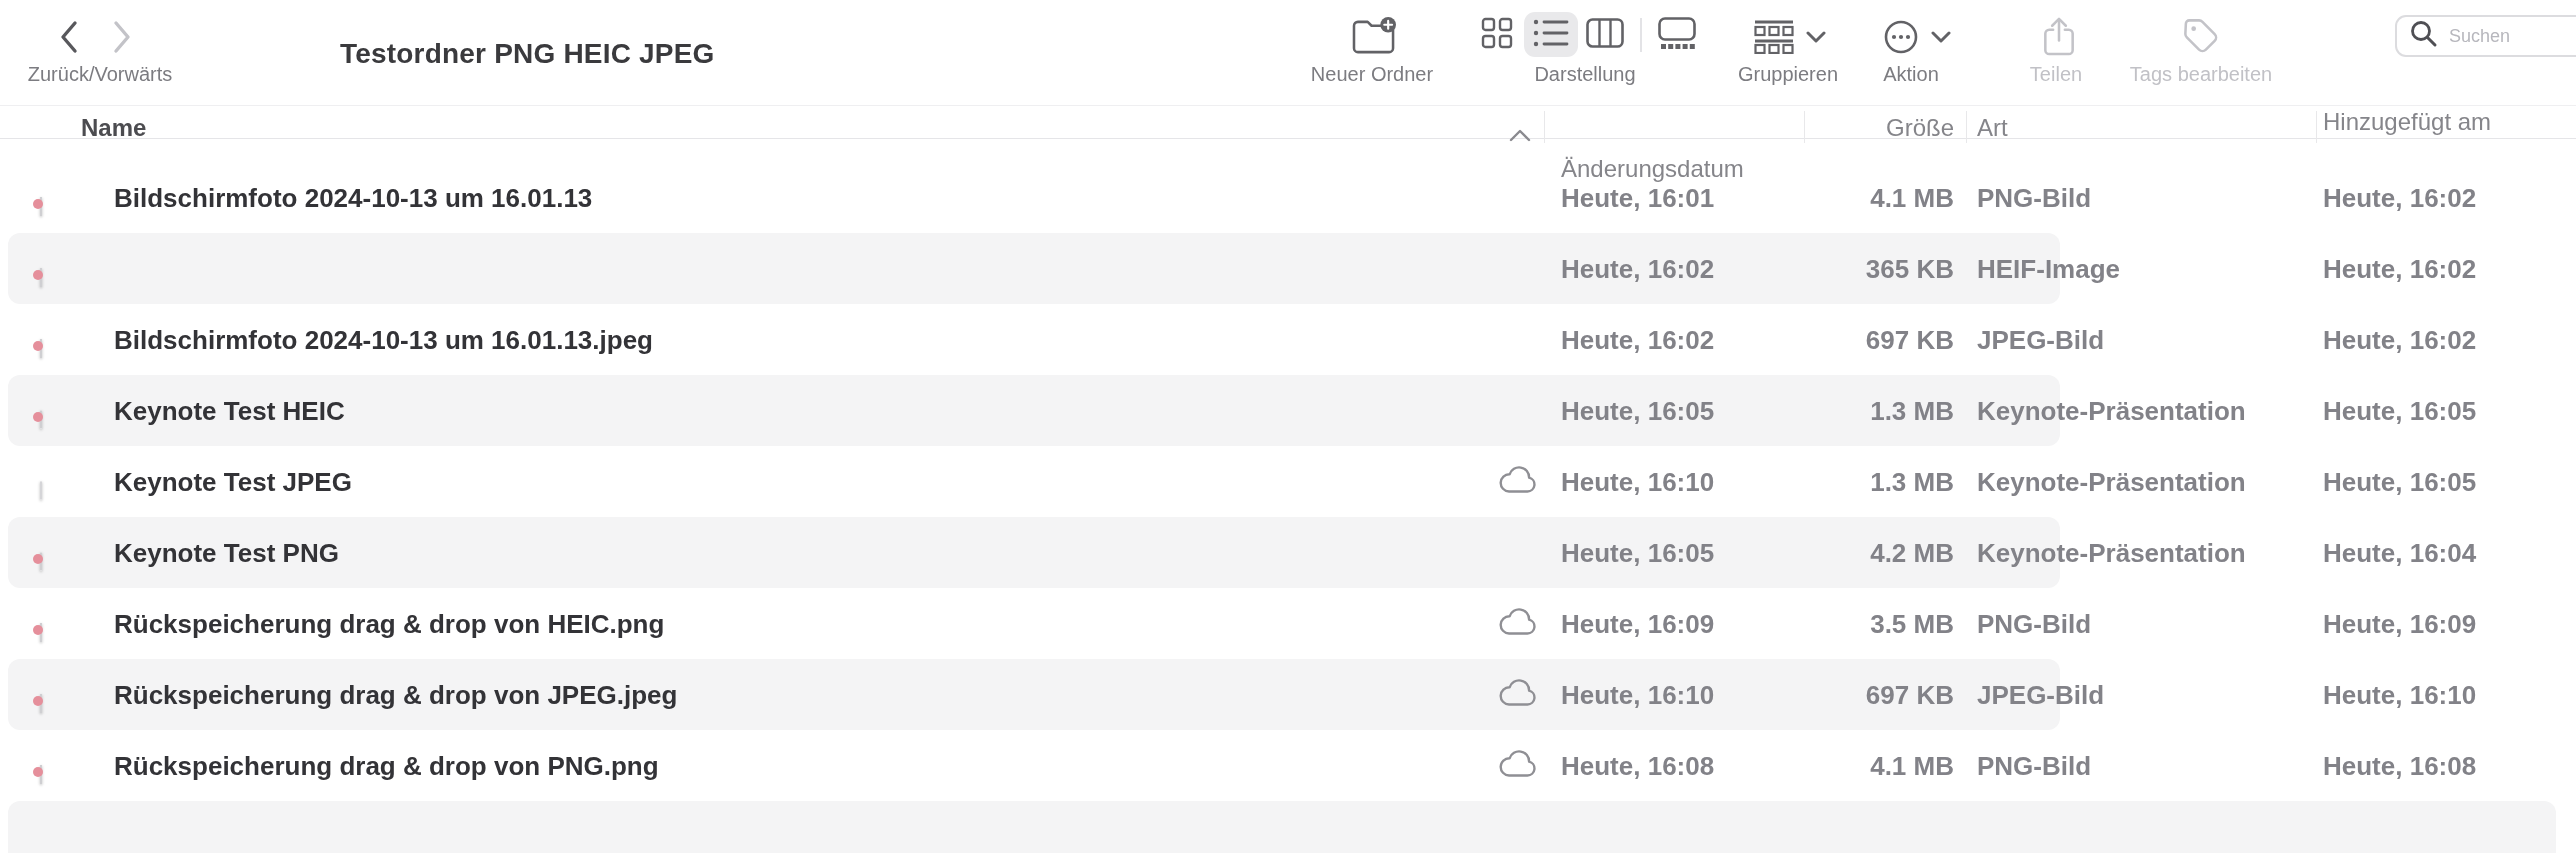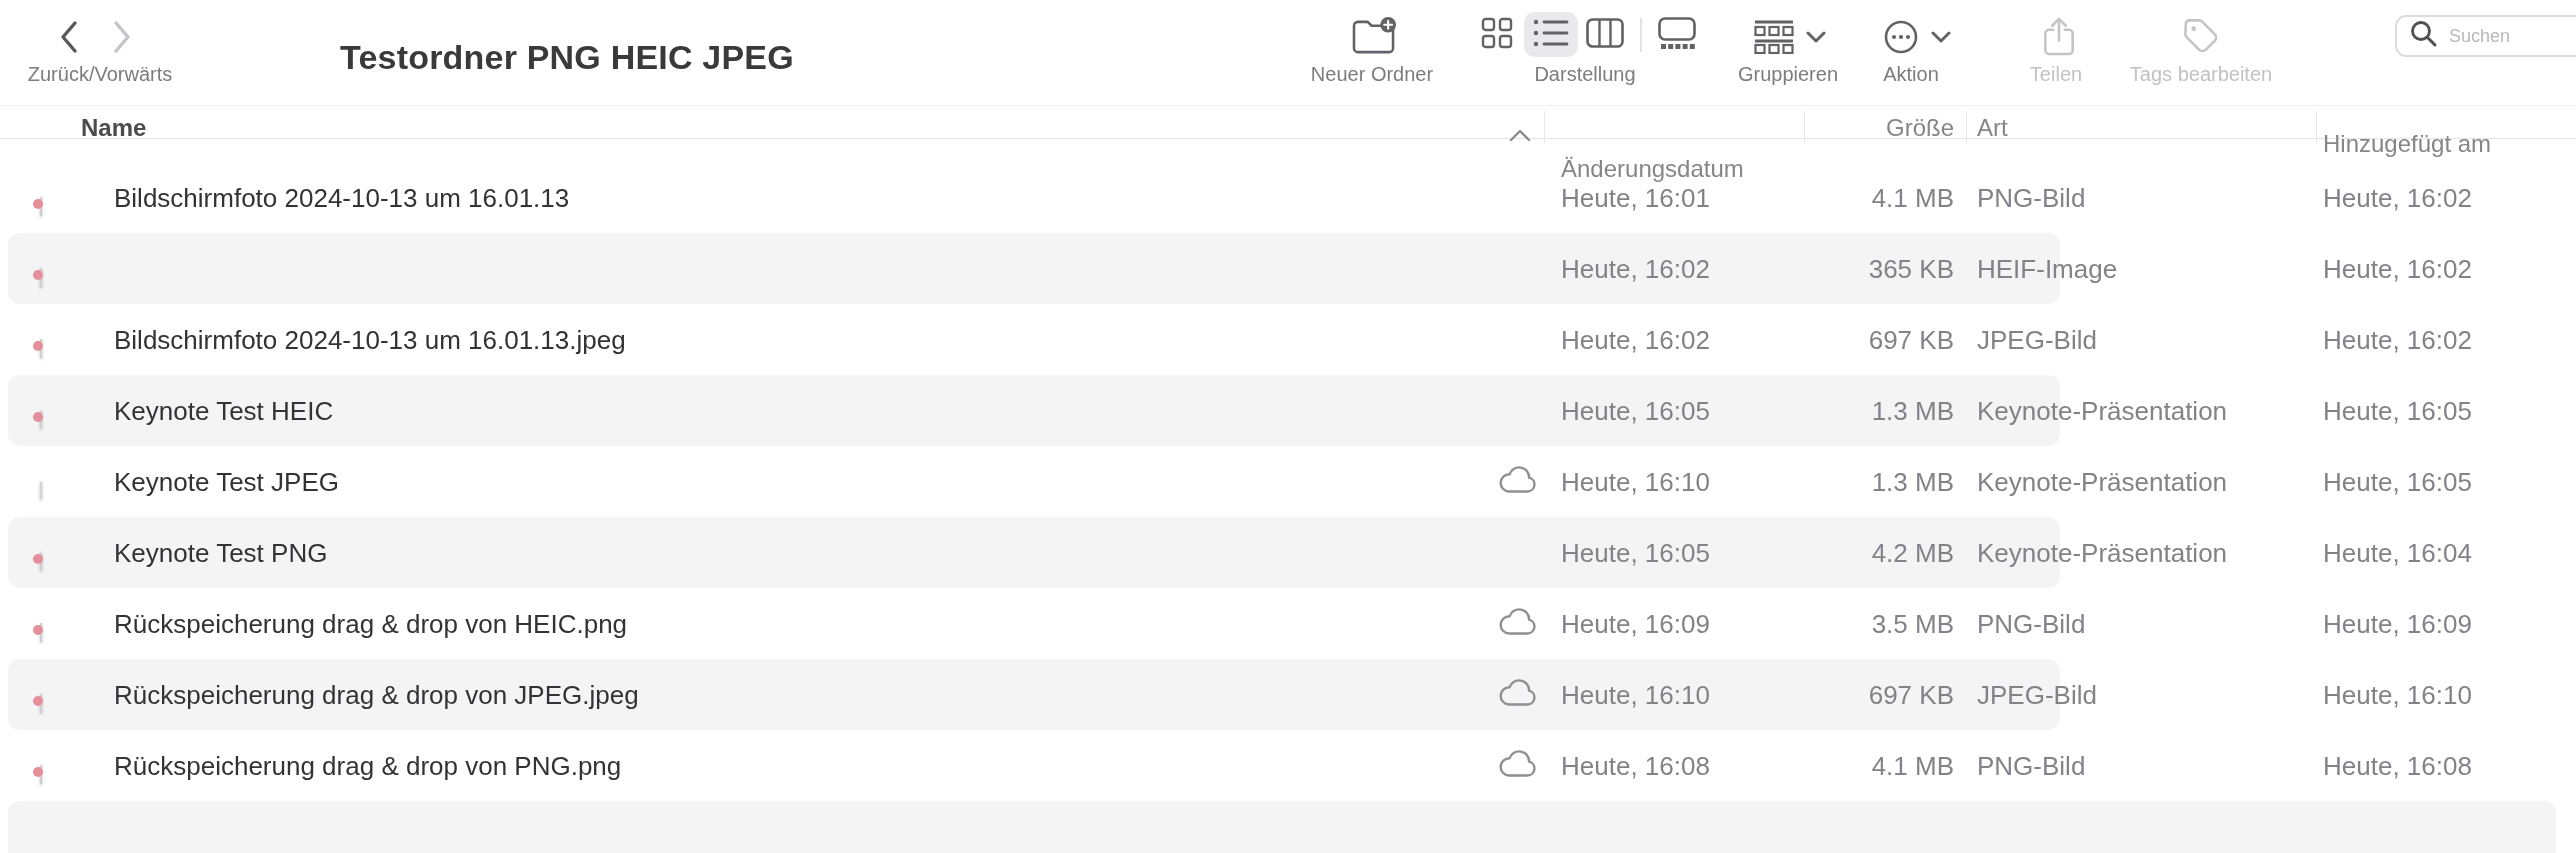--- a/index.html
+++ b/index.html
@@ -8,49 +8,49 @@
   .window { position:relative; width:2576px; height:853px; background:#fff; overflow:hidden; }
 
   
   .toolbar { position:absolute; left:0; top:0; width:2576px; height:106px; background:#fff; border-bottom:1px solid #efeff1; }
   .tb-caption { position:absolute; top:63px; font-size:20px; color:#7c7c81; white-space:nowrap; transform:translateX(-50%); }
   .tb-caption.disabled { color:#c1c1c6; }
   .icon-btn { position:absolute; top:14px; height:45px; display:flex; align-items:center; justify-content:center; background:none; border:none; cursor:pointer; }
   .icon-btn svg { display:block; }
   .nav-back { left:54px; width:30px; }
   .nav-fwd  { left:107px; width:30px; }
-  .win-title { position:absolute; left:340px; top:38px; font-size:34px; font-weight:bold; color:#3a3a3d; letter-spacing:0.2px; }
+  .win-title { position:absolute; left:340px; top:38px; font-size:28px; font-weight:bold; color:#3a3a3d; letter-spacing:0.2px; }
   .btn-newfolder { left:1347px; width:55px; }
   .viewswitch { position:absolute; left:1470px; top:11px; height:47px; display:flex; align-items:center; }
   .vs-btn { width:54px; height:45px; display:flex; align-items:center; justify-content:center; border:none; background:none; border-radius:11px; cursor:pointer; }
   .vs-btn.selected { background:#e9e9eb; }
   .vs-divider { width:2px; height:34px; background:#e3e3e6; margin:0 8px; }
   .btn-group { left:1748px; width:83px; }
   .btn-action { left:1875px; width:83px; }
   .btn-share { left:2033px; width:51px; }
   .btn-tags { left:2175px; width:51px; }
   .searchfield { position:absolute; left:2395px; top:15px; width:212px; height:42px; border:2px solid #dcdcdf; border-radius:11px; background:#fff; display:flex; align-items:center; padding:0 12px; }
   .searchfield svg { flex:0 0 auto; margin-right:10px; }
   .searchfield input { border:none; outline:none; width:128px; font-size:18px; color:#4a4a4e; background:transparent; font-family:inherit; }
   .searchfield input::placeholder { color:#b7b7bd; }
 
   
   .colheader { position:absolute; left:0; top:107px; width:2576px; height:32px; border-bottom:1px solid #e5e5e8; background:#fff; font-size:24px; color:#85858a; }
   .colheader .hname { position:absolute; left:81px; top:7px; color:#4c4c50; font-weight:600; }
   .colheader .hmod   { position:absolute; left:1561px; top:7px;margin-top:41px; }
   .colheader .hsize  { position:absolute; left:1886px; top:7px; }
   .colheader .hkind  { position:absolute; left:1977px; top:7px; }
-  .colheader .hadded { position:absolute; left:2323px; top:23px; }
+  .colheader .hadded { position:absolute; left:2323px; top:1px; }
   .sortchev { position:absolute; left:1509px; top:13px; }
   .hdiv { position:absolute; top:4px; width:1px; height:32px; background:#e8e8ea; }
   .hdiv1 { left:1544px; } .hdiv2 { left:1804px; } .hdiv3 { left:1966px; } .hdiv4 { left:2316px; }
 
   
   .filelist { position:absolute; left:0; top:146px; width:2576px; padding-top:16px; }
-  .frow { position:relative; width:2080px; height:71px; }
+  .frow { position:relative; width:2080px; height:71px;font-weight:bold; }
   .frow.striped::before, .empty-band::before {
     content:""; position:absolute; left:8px; right:20px; top:0; bottom:0;
     background:#f4f4f5; border-radius:12px;
   }
   .empty-band { position:relative; width:2576px; height:71px; }
   .frow > * { position:absolute; z-index:1; }
   .cell-icon { left:40px; top:50%; transform:translateY(-50%); }
   .cell-name { left:114px; top:50%; transform:translateY(-50%); font-size:26px; color:#333337; white-space:nowrap; }
   .cell-cloud { left:1499px; top:50%; transform:translateY(-50%); }
   .meta { top:50%; transform:translateY(-50%); font-size:26px; color:#828288; white-space:nowrap; }

